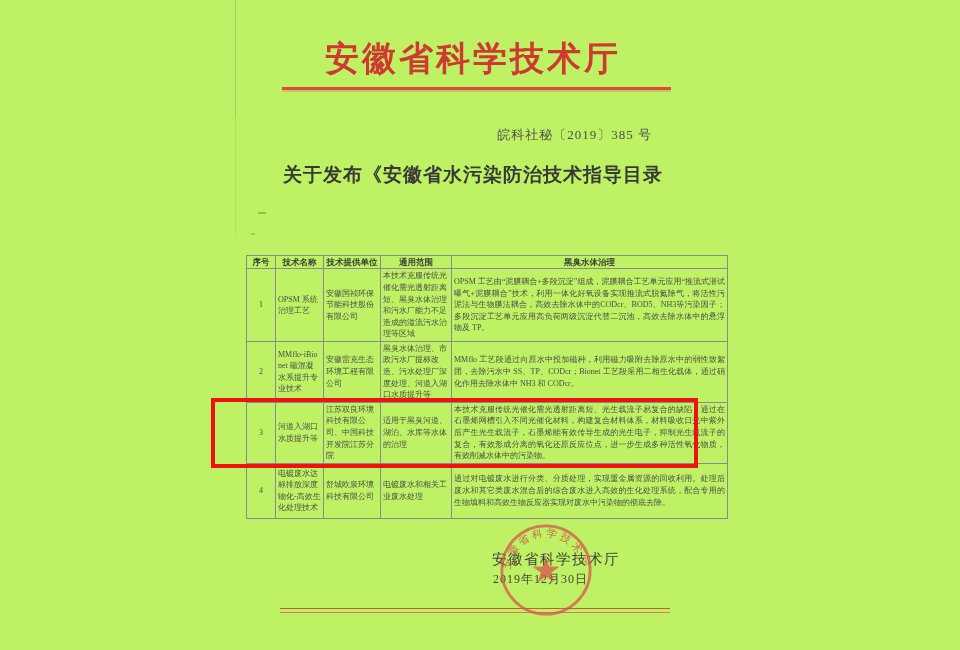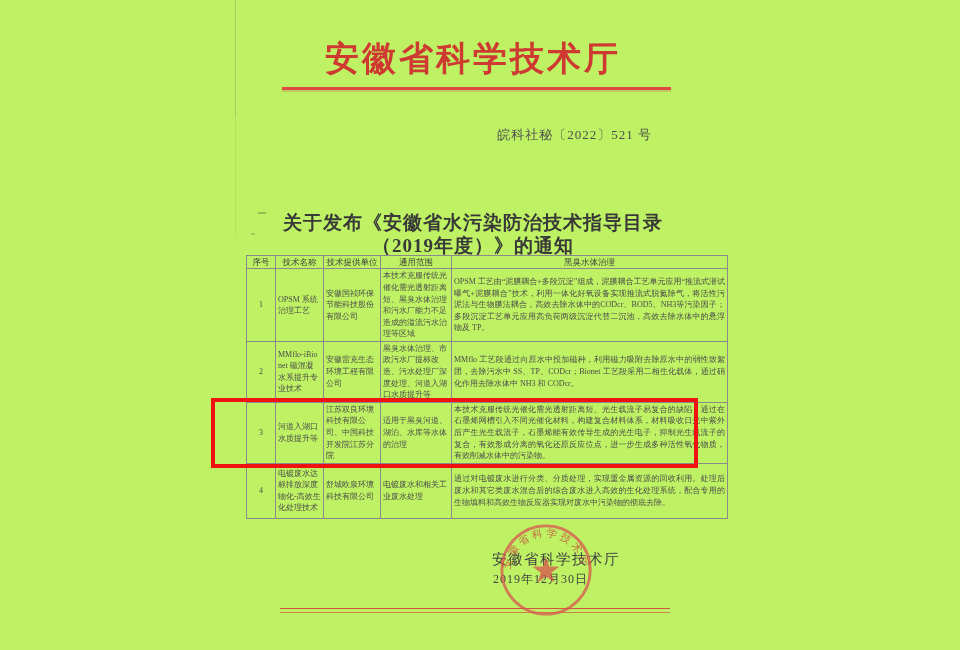--- a/index.html
+++ b/index.html
@@ -25,37 +25,37 @@
   }
   .red-rule{position:absolute;left:282px;top:87px;width:389px;height:3px;
     background:var(--rule-red,#dd4a42);box-shadow:0 2px 0 rgba(221,74,66,0.25);}
   .doc-number{
     position:absolute;top:126px;right:308px;
     font-size:13px;color:#4e4e4e;letter-spacing:1px;white-space:nowrap;
   }
   .notice-title{
     position:absolute;left:0;top:163px;width:946px;
     text-align:center;font-size:19px;font-weight:bold;color:#383838;
-    line-height:23px;letter-spacing:1px;margin-top:48px;
+    line-height:23px;letter-spacing:1px;
   }
 
   .doc-table{
     position:absolute;left:246px;top:255px;width:481px;
     border-collapse:collapse;table-layout:fixed;
     font-size:8px;line-height:1.45;color:#4b4b4b;
   }
   .doc-table th,.doc-table td{
     border:1px solid #8a8a8a;
     padding:1px 2px;
     vertical-align:middle;
     word-break:break-all;
     overflow:hidden;
   }
   .doc-table th{
-    font-size:8.5px;font-weight:normal;color:#3c3c3c;
+    font-size:8.5px;font-weight:bold;color:#3c3c3c;
     text-align:center;height:12px;padding:0;
   }
   .cell-no{text-align:center;}
   .cell-summary{text-align:justify;}
   .doc-table tr.r1{height:63px;}
   .doc-table tr.r2{height:47px;}
   .doc-table tr.r3{height:61px;}
   .doc-table tr.r4{height:55px;}
 
   .highlight-box{
@@ -92,25 +92,24 @@
 <div class="page">
 
   <div class="scan-edge"></div>
   <div class="scan-edge2"></div>
   <div class="speck1"></div>
   <div class="speck2"></div>
 
   <div class="doc-header-title">安徽省科学技术厅</div>
   <div class="red-rule"></div>
 
-  <div class="doc-number">皖科社秘〔2022〕521 号</div>
+  <div class="doc-number">皖科社秘〔2019〕385 号</div>
 
   <div class="notice-title">
     <div>关于发布《安徽省水污染防治技术指导目录</div>
-    <div>（2019年度）》的通知</div>
   </div>
 
   <table class="doc-table">
     <colgroup>
       <col style="width:29px">
         <col style="width:48px">
         <col style="width:57px">
         <col style="width:71px">
         <col style="width:276px">
     </colgroup>

